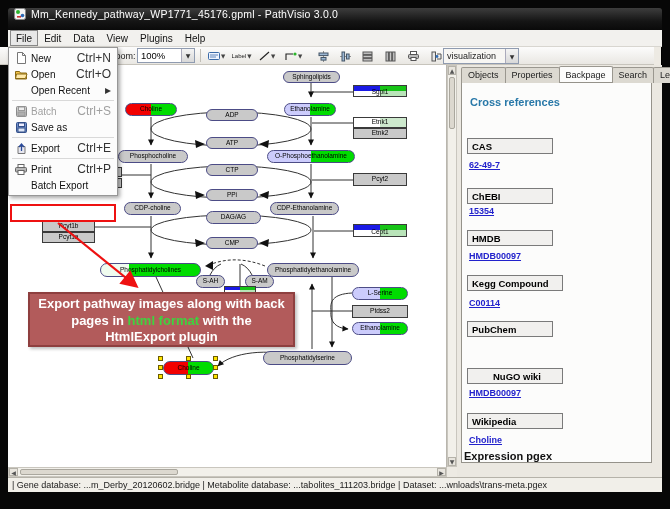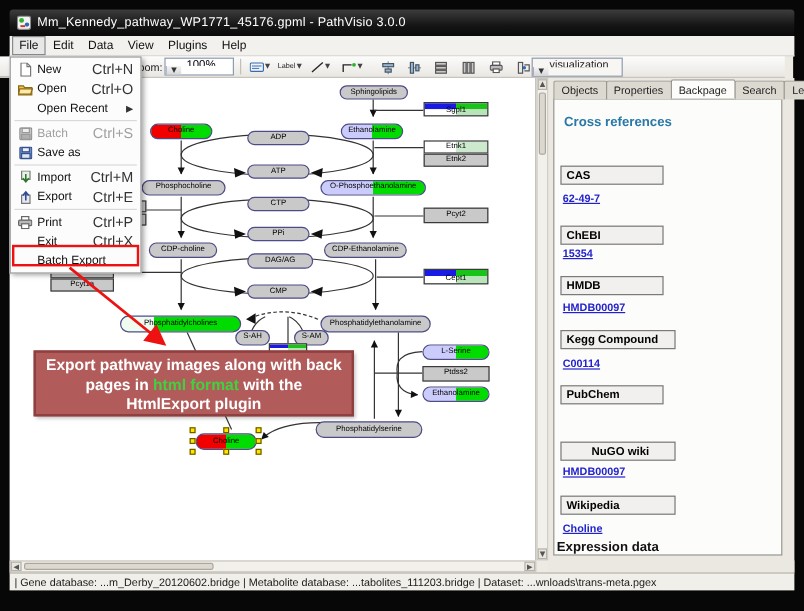--- a/index.html
+++ b/index.html
@@ -1,30 +1,30 @@
 <!DOCTYPE html>
 <html><head>
 <meta charset="utf-8">
 <style>
   html,body{margin:0;padding:0;background:#000;}
   *{box-sizing:border-box;}
   body{font-family:"Liberation Sans",sans-serif;}
   #screen{position:relative;width:670px;height:509px;background:#070707;overflow:hidden;}
   #window{position:absolute;left:8px;top:8px;width:654px;height:484px;background:#edeae3;border:1px solid #000;border-radius:3px 3px 0 0;}
   
-  #titlebar{position:absolute;left:8px;top:8px;width:654px;height:22px;background:linear-gradient(#3d3d3d,#151515 60%,#0a0a0a);border-radius:3px 3px 0 0;color:#fff;font-size:10.5px;display:flex;align-items:center;padding-left:6px;}
+  #titlebar{position:absolute;left:8px;top:8px;width:654px;height:22px;background:linear-gradient(#3d3d3d,#151515 60%,#0a0a0a);border-radius:3px 3px 0 0;color:#fff;font-size:10.5px;display:flex;align-items:flex-start;padding-left:6px;}
   #titlebar .t{margin-left:5px;letter-spacing:.2px;}
   
   #menubar{position:absolute;left:8px;top:30px;width:654px;height:17px;background:#f2f1ee;border-bottom:1px solid #d8d6d0;font-size:10px;display:flex;align-items:stretch;padding-left:2px;}
   .menu-item{padding:2px 6px;display:flex;align-items:center;color:#111;}
   .menu-item.active{background:#e8e8e8;border:1px solid #8a8a8a;padding:1px 5px;}
   
   #toolbar{position:absolute;left:0;top:47px;width:654px;height:18px;background:linear-gradient(#fcfcfc,#e9e7e2);border-bottom:1px solid #c7c4bc;}
   #toolbar .lbl{position:absolute;font-size:9px;color:#222;top:4px;}
-  .combo{position:absolute;background:#fff;border:1px solid #8f9bb0;font-size:9.5px;display:flex;align-items:center;flex-direction:column;}
+  .combo{position:absolute;background:#fff;border:1px solid #8f9bb0;font-size:9.5px;display:flex;align-items:center;}
   .combo .val{flex:1;padding-left:3px;overflow:hidden;white-space:nowrap;}
   .combo .arr{width:13px;align-self:stretch;background:linear-gradient(#f4f4f4,#d8d8d8);border-left:1px solid #aab;display:flex;align-items:center;justify-content:center;font-size:6px;color:#333;font-family:"DejaVu Sans",sans-serif;}
   .tbtn{position:absolute;top:1px;height:16px;border:1px solid transparent;border-radius:2px;display:flex;align-items:center;justify-content:center;gap:1px;}
   .tbtn .dd{font-size:5.5px;color:#444;font-family:"DejaVu Sans",sans-serif;}
   .tsep{position:absolute;top:2px;width:1px;height:13px;background:#c2bfb8;}
   
   #canvas{position:absolute;left:8px;top:65px;width:439px;height:402px;background:#fff;border-right:1px solid #b9b6ae;}
   #edges,#redlayer{position:absolute;left:0;top:0;width:670px;height:509px;pointer-events:none;}
   #edges{z-index:1;} #redlayer{z-index:12;}
   #nodes{position:absolute;left:0;top:0;width:0;height:0;z-index:2;}
@@ -381,53 +381,38 @@
             <rect x="2" y="6" width="7" height="4" fill="#dde6f5" stroke="#35508a"></rect>
           </svg>
         </span>
         <span class="lb">Save as</span>
         <span class="sc"></span>
       </div>
       <div class="fm-sep"></div>
       <div class="fm-row">
         <span class="ic">
           <svg width="11" height="12" viewBox="0 0 11 12">
-            <path d="M2,0.5 h7 v7 h-7 z" fill="#e8f0e8" stroke="#777"></path>
-            <path d="M5.5,3 v6 M3,6.5 l2.5,3 l2.5,-3" fill="none" stroke="#2a7a2a" stroke-width="1.3"></path>
-          </svg>
-        </span>
-        <span class="lb">Import</span>
-        <span class="sc">Ctrl+M</span>
-      </div>
-      <div class="fm-row">
-        <span class="ic">
-          <svg width="11" height="12" viewBox="0 0 11 12">
             <path d="M2,4.5 h7 v7 h-7 z" fill="#e8e8f0" stroke="#777"></path>
             <path d="M5.5,9 v-6 M3,5 l2.5,-3 l2.5,3" fill="none" stroke="#2a4a9a" stroke-width="1.3"></path>
           </svg>
         </span>
         <span class="lb">Export</span>
         <span class="sc">Ctrl+E</span>
       </div>
       <div class="fm-sep"></div>
       <div class="fm-row">
         <span class="ic">
           <svg width="12" height="11" viewBox="0 0 12 11">
             <rect x="3" y="0.5" width="6" height="3.5" fill="#fff" stroke="#666"></rect>
             <rect x="0.5" y="3.5" width="11" height="4.5" rx="1" fill="#b8b8b8" stroke="#666"></rect>
             <rect x="3" y="6.5" width="6" height="4" fill="#fff" stroke="#666"></rect>
           </svg>
         </span>
         <span class="lb">Print</span>
         <span class="sc">Ctrl+P</span>
-      </div>
-      <div class="fm-row">
-        <span class="ic"></span>
-        <span class="lb">Exit</span>
-        <span class="sc">Ctrl+X</span>
       </div>
       <div class="fm-row">
         <span class="ic"></span>
         <span class="lb">Batch Export</span>
         <span class="sc"></span>
       </div>
     </div>
   <div id="batch-rect"></div>
 
   <svg id="redlayer" viewBox="0 0 670 509">
@@ -473,18 +458,18 @@
       <div class="xval" style="top: 251px;"><a href="#">HMDB00097</a></div>
       <div class="xhdr" style="top: 275px; width: 96px;">Kegg Compound</div>
       <div class="xval" style="top: 298px;"><a href="#">C00114</a></div>
       <div class="xhdr" style="top: 321px;">PubChem</div>
       <div class="xval plain" style="top: 340px; margin-top: 35px;">305</div>
       <div class="xhdr" style="top: 368px; width: 96px; text-align: center;">NuGO wiki</div>
       <div class="xval" style="top: 388px;"><a href="#">HMDB00097</a></div>
       <div class="xhdr" style="top: 413px; width: 96px;">Wikipedia</div>
       <div class="xval" style="top: 435px;"><a href="#">Choline</a></div>
     </div>
-  <div id="xref-footer">Expression data</div>
+  <div id="xref-footer">Expression pgex</div>
 
   <div id="statusbar">
     <span>| Gene database: ...m_Derby_20120602.bridge | Metabolite database: ...tabolites_111203.bridge | Dataset: ...wnloads\trans-meta.pgex</span>
   </div>
 </div>
 
 </body></html>

